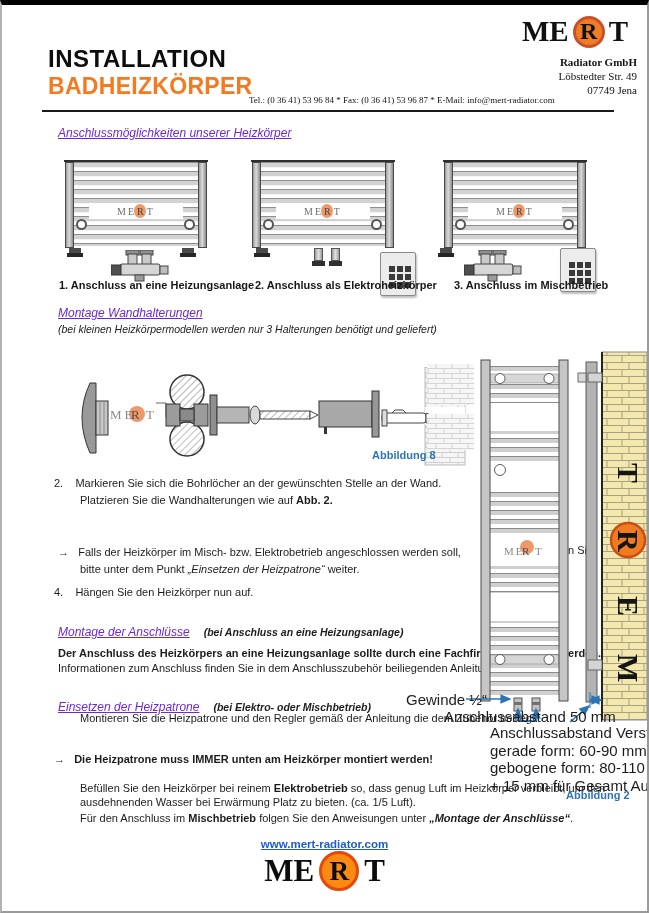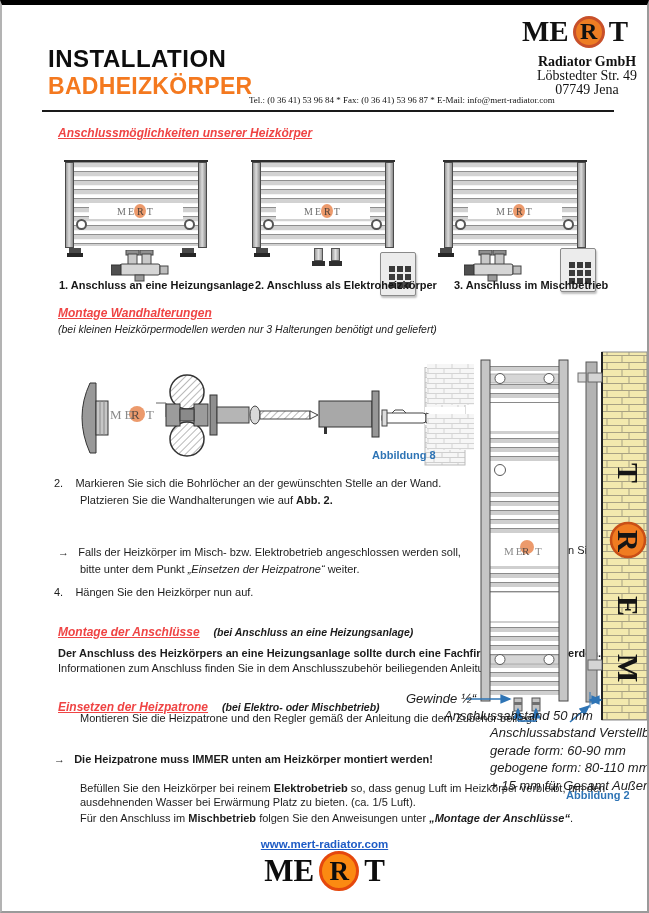--- a/index.html
+++ b/index.html
@@ -7,30 +7,30 @@
         border-top:5px solid #000;border-left:2px solid #b3b3b3;border-right:2px solid #9a9a9a;border-bottom:2px solid #9a9a9a;
         font-family:"Liberation Sans",sans-serif;overflow:hidden}
   .abs{position:absolute;white-space:nowrap}
   .serif{font-family:"Liberation Serif",serif}
   .t11{font-size:11px;line-height:14px;color:#1c1c1c}
   .b{font-weight:bold}
   .i{font-style:italic}
   .title1{font-size:24px;font-weight:800;letter-spacing:.5px;color:#0d0d0d}
   .title2{font-size:23px;font-weight:800;letter-spacing:.3px;color:#F4791F}
   .contact{font-size:9px;color:#111}
-  .orange-h{color:#ef4444;font-weight:bold;font-style:italic;text-decoration:underline;font-size:12px}
+  .orange-h{color:#6d28d9;font-weight:normal;font-style:italic;text-decoration:underline;font-size:12px}
   .sub-h{font-weight:bold;font-style:italic;font-size:10.5px;color:#1c1c1c;margin-left:14px}
   .blue{color:#2E74B5;font-weight:bold;font-size:11px}
-  .ann{font-style:italic;font-size:13px;color:#1c1c1c}
+  .ann{font-size:15px;color:#1c1c1c}
   .rule{position:absolute;left:40px;top:105px;width:572px;height:2px;background:#1a1a1a}
 
   
   .toplogo{display:flex;align-items:center;gap:4px;font-family:"Liberation Serif",serif;font-size:29px;font-weight:600;color:#111}
   .logocircle{width:32px;height:32px;border-radius:50%;background:#EE7D23;border:3px solid #C8502A;display:flex;align-items:center;justify-content:center;box-sizing:border-box;font-size:24px;font-weight:700}
-  .addr{font-size:14px;color:#111;text-align:center;line-height:14px}
+  .addr{font-size:11px;color:#111;text-align:right;line-height:14px}
 
   
   .fig{position:absolute;width:168px;height:130px}
   .rad{position:absolute;left:0;top:0;width:142px;height:84px}
   .topline{position:absolute;left:-1px;top:-2px;width:144px;height:2px;background:#2e2e2e}
   .post{position:absolute;top:0;width:9px;height:86px;background:linear-gradient(90deg,#9a9a9a,#dcdcdc 45%,#8d8d8d);border:1px solid #4a4a4a;box-sizing:border-box}
   .pl{left:0}.pr{right:0}
   .radbars{position:absolute;left:9px;right:9px;top:0;height:84px;
      background:repeating-linear-gradient(to bottom,#8f8f8f 0 1px,#d2d2d2 1px 5px,#f4f4f4 5px 6px,#ffffff 6px 9px)}
   .radwin{position:absolute;left:24px;right:24px;top:41px;height:16px;background:#fff;display:flex;align-items:center;justify-content:center}

